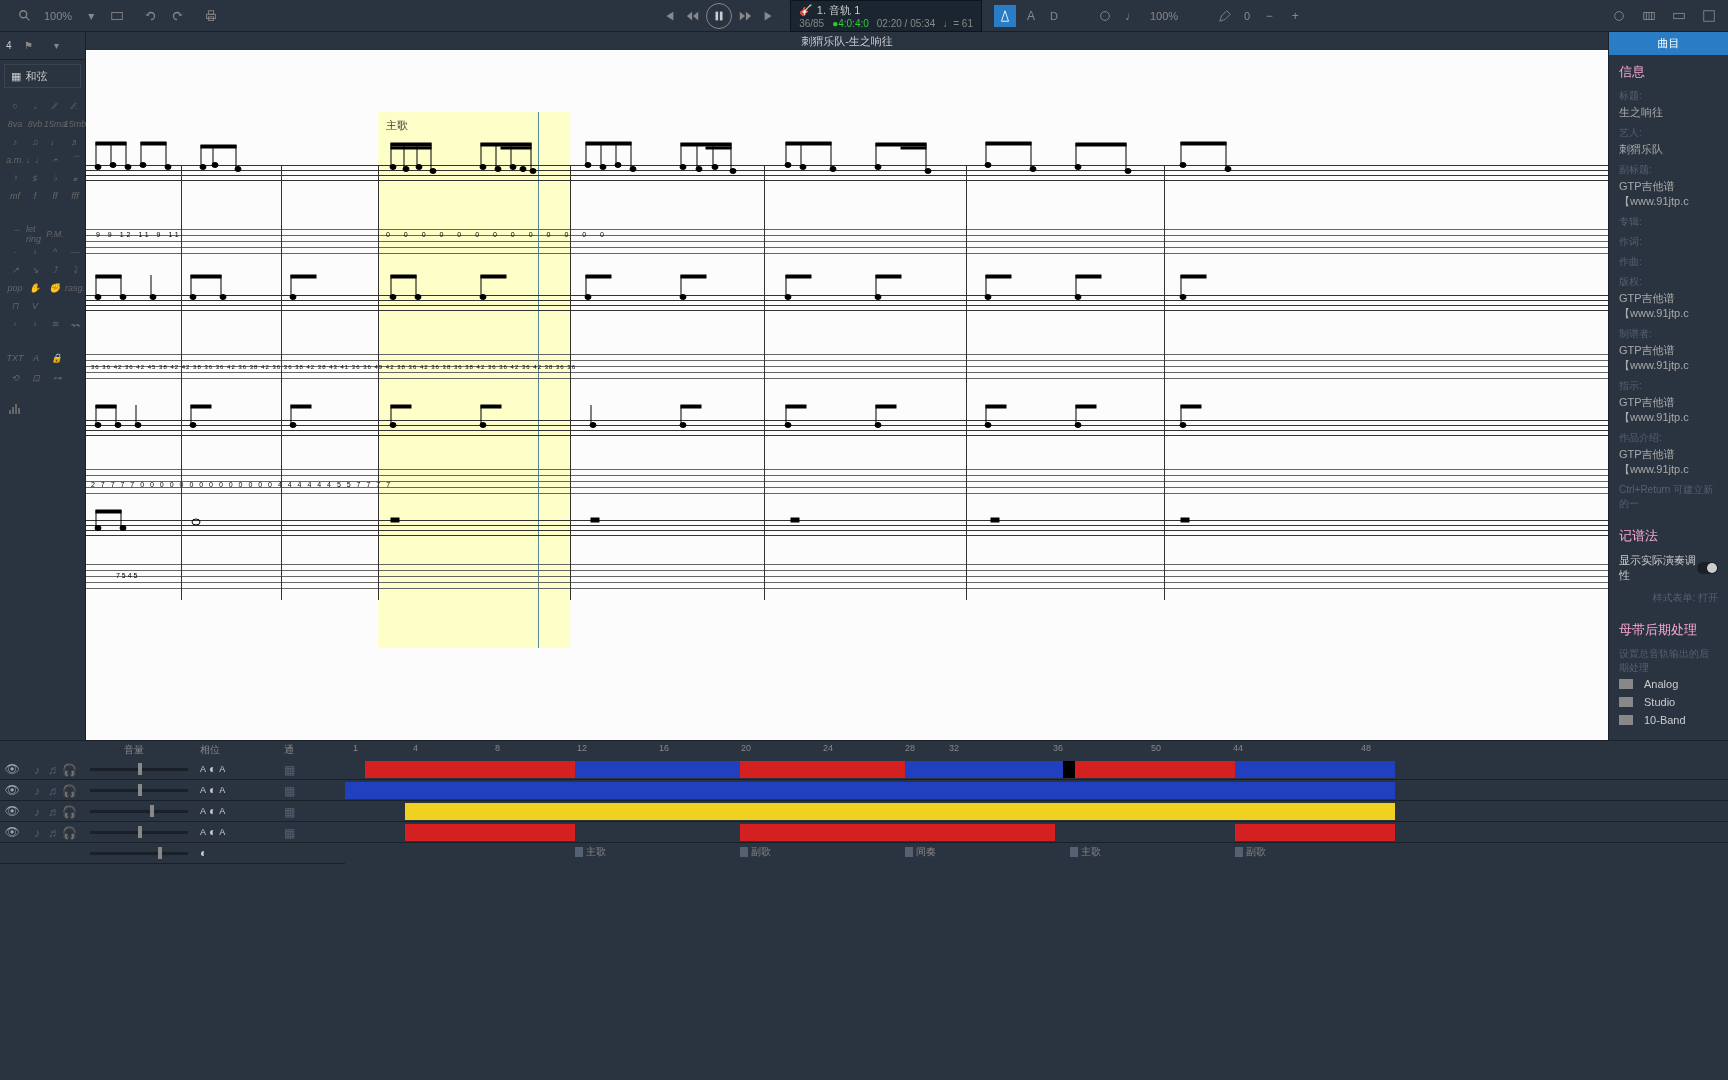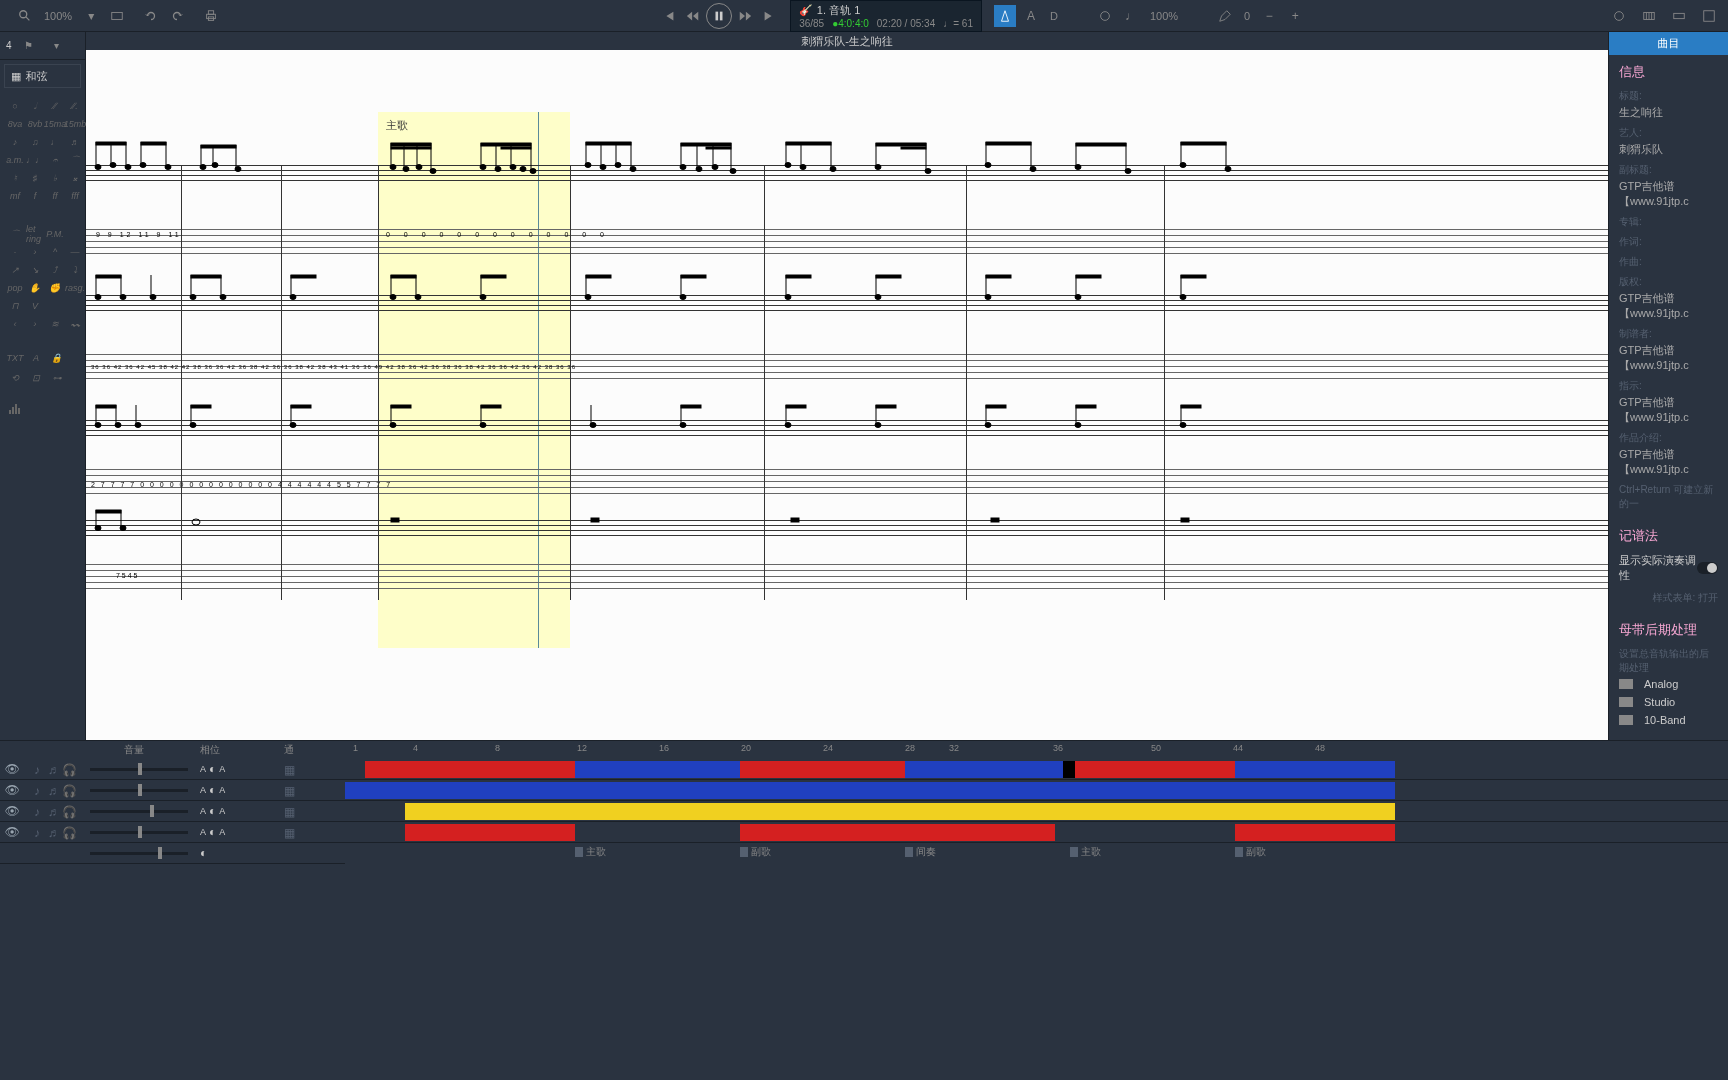--- a/index.html
+++ b/index.html
@@ -831,21 +831,21 @@
       <span class="timeline-tick" style="left:150px">8</span>
       <span class="timeline-tick" style="left:232px">12</span>
       <span class="timeline-tick" style="left:314px">16</span>
       <span class="timeline-tick" style="left:396px">20</span>
       <span class="timeline-tick" style="left:478px">24</span>
       <span class="timeline-tick" style="left:560px">28</span>
       <span class="timeline-tick" style="left:604px">32</span>
       <span class="timeline-tick" style="left:708px">36</span>
       <span class="timeline-tick" style="left:806px">50</span>
       <span class="timeline-tick" style="left:888px">44</span>
-      <span class="timeline-tick" style="left:970px">48</span>
+      <span class="timeline-tick" style="left:1016px">48</span>
     </div>
     <div class="track-lane">
       <div class="clip red" style="left:20px;width:210px"></div>
       <div class="clip blue" style="left:230px;width:165px"></div>
       <div class="clip red" style="left:395px;width:165px"></div>
       <div class="clip blue" style="left:560px;width:165px"></div>
       <div class="black-box" style="left:718px;width:12px"></div>
       <div class="clip red" style="left:730px;width:160px"></div>
       <div class="clip blue" style="left:890px;width:160px"></div>
     </div>

